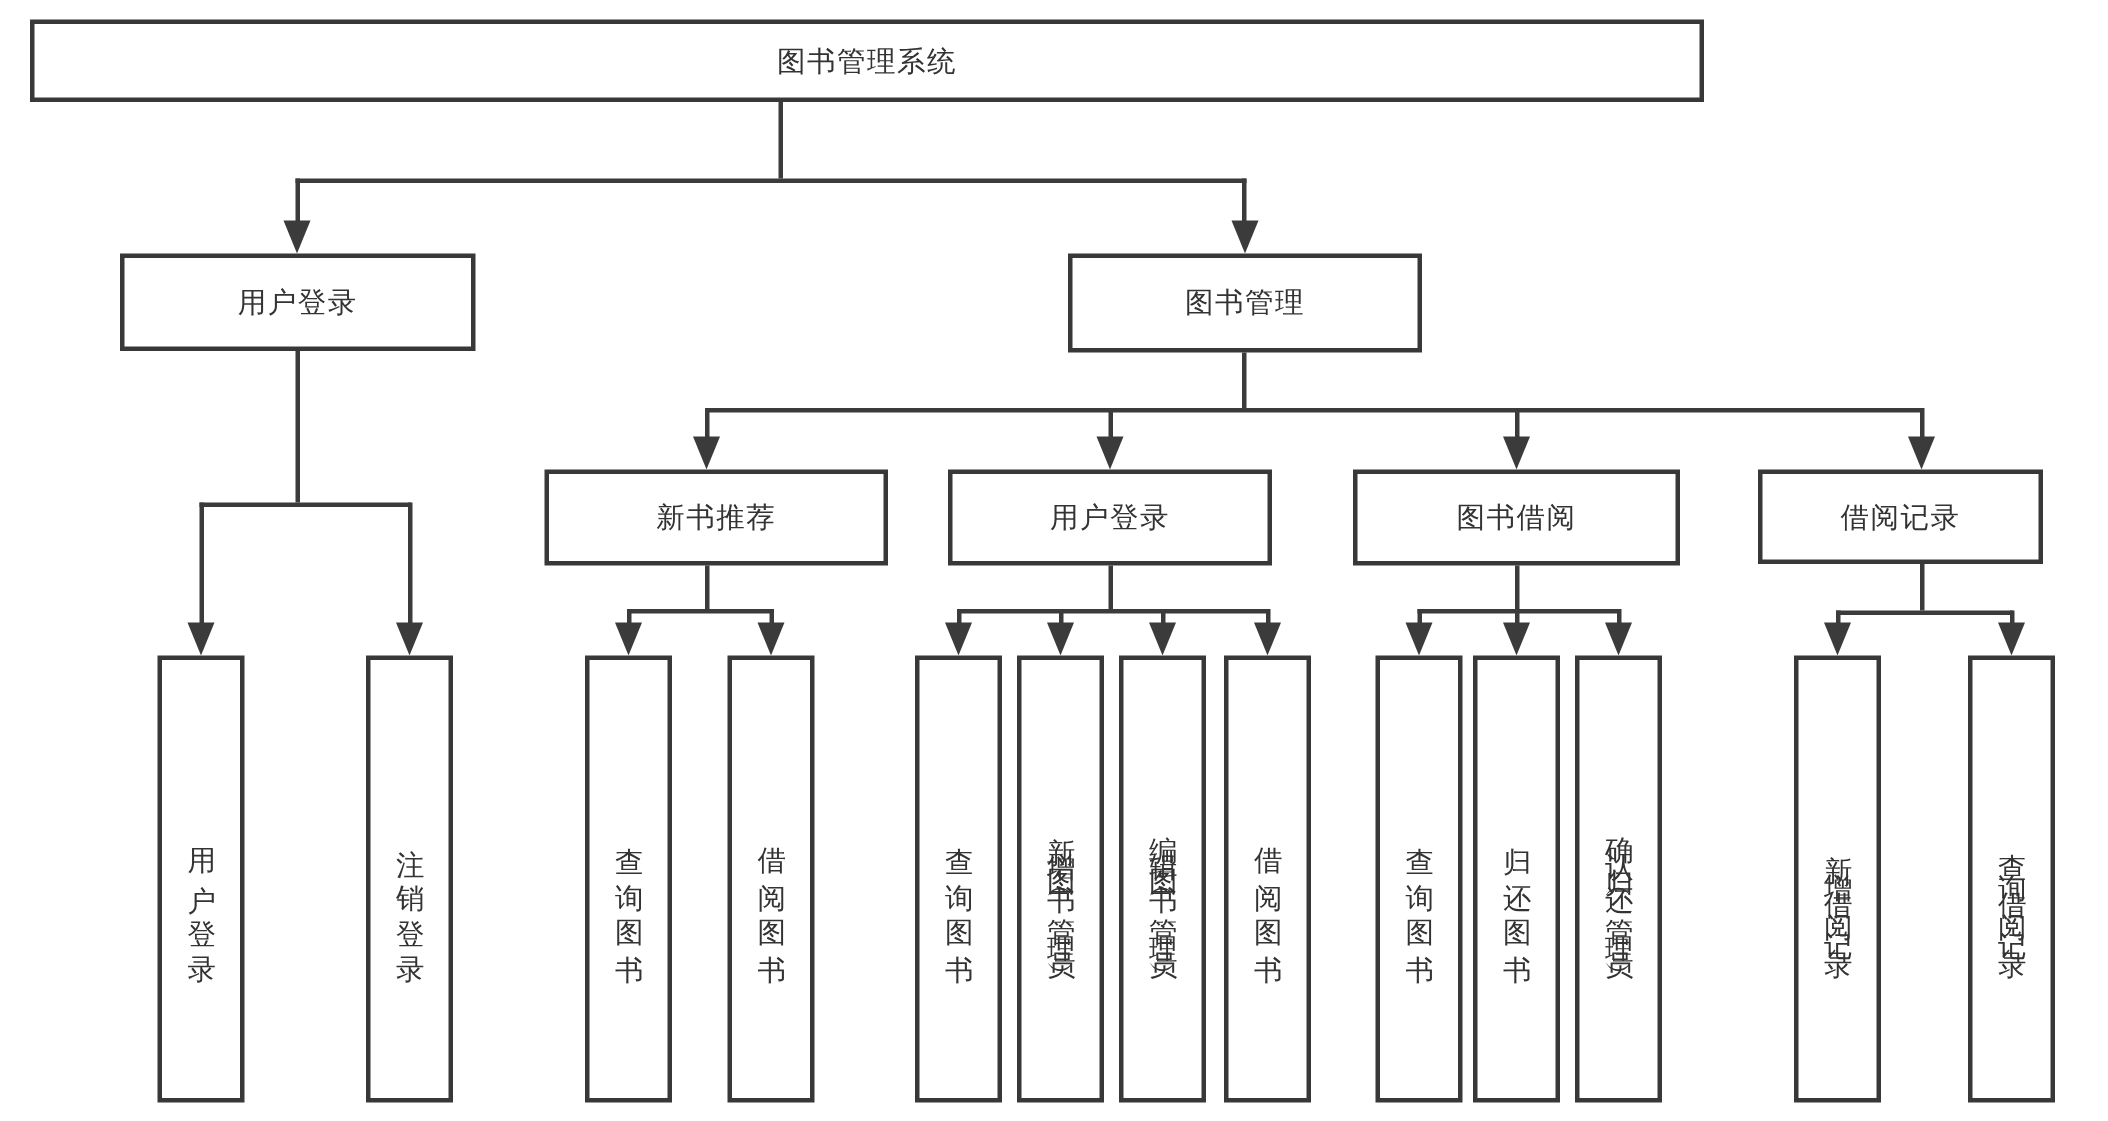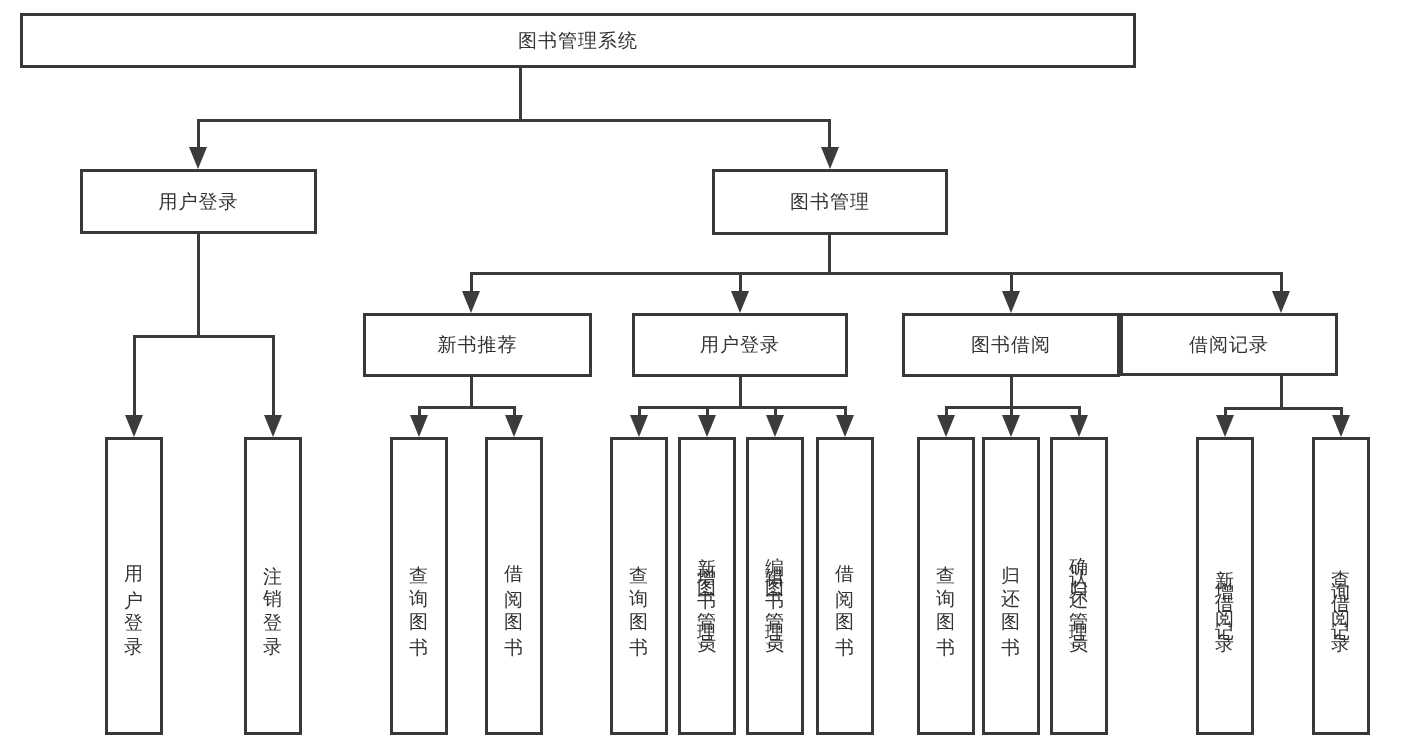--- a/index.html
+++ b/index.html
@@ -100,21 +100,21 @@
 
   <div class="box" style="left:363px;top:313px;width:229px;height:64px">
     <span class="lbl">新书推荐</span>
   </div>
   <div class="box" style="left:632px;top:313px;width:216px;height:64px">
     <span class="lbl">用户登录</span>
   </div>
   <div class="box" style="left:902px;top:313px;width:218px;height:64px">
     <span class="lbl">图书借阅</span>
   </div>
-  <div class="box" style="left:1120px;top:313px;width:218px;height:63px">
+  <div class="box" style="left:1172px;top:313px;width:190px;height:63px">
     <span class="lbl">借阅记录</span>
   </div>
 
   <div class="vline" style="left:470px;top:377px;height:29px"></div>
   <div class="hline" style="left:418px;top:406px;width:97px"></div>
   <div class="vline" style="left:418px;top:406px;height:12px"></div>
   <div class="arrow" style="left:410px;top:415px"></div>
   <div class="vline" style="left:513px;top:406px;height:12px"></div>
   <div class="arrow" style="left:505px;top:415px"></div>
 

